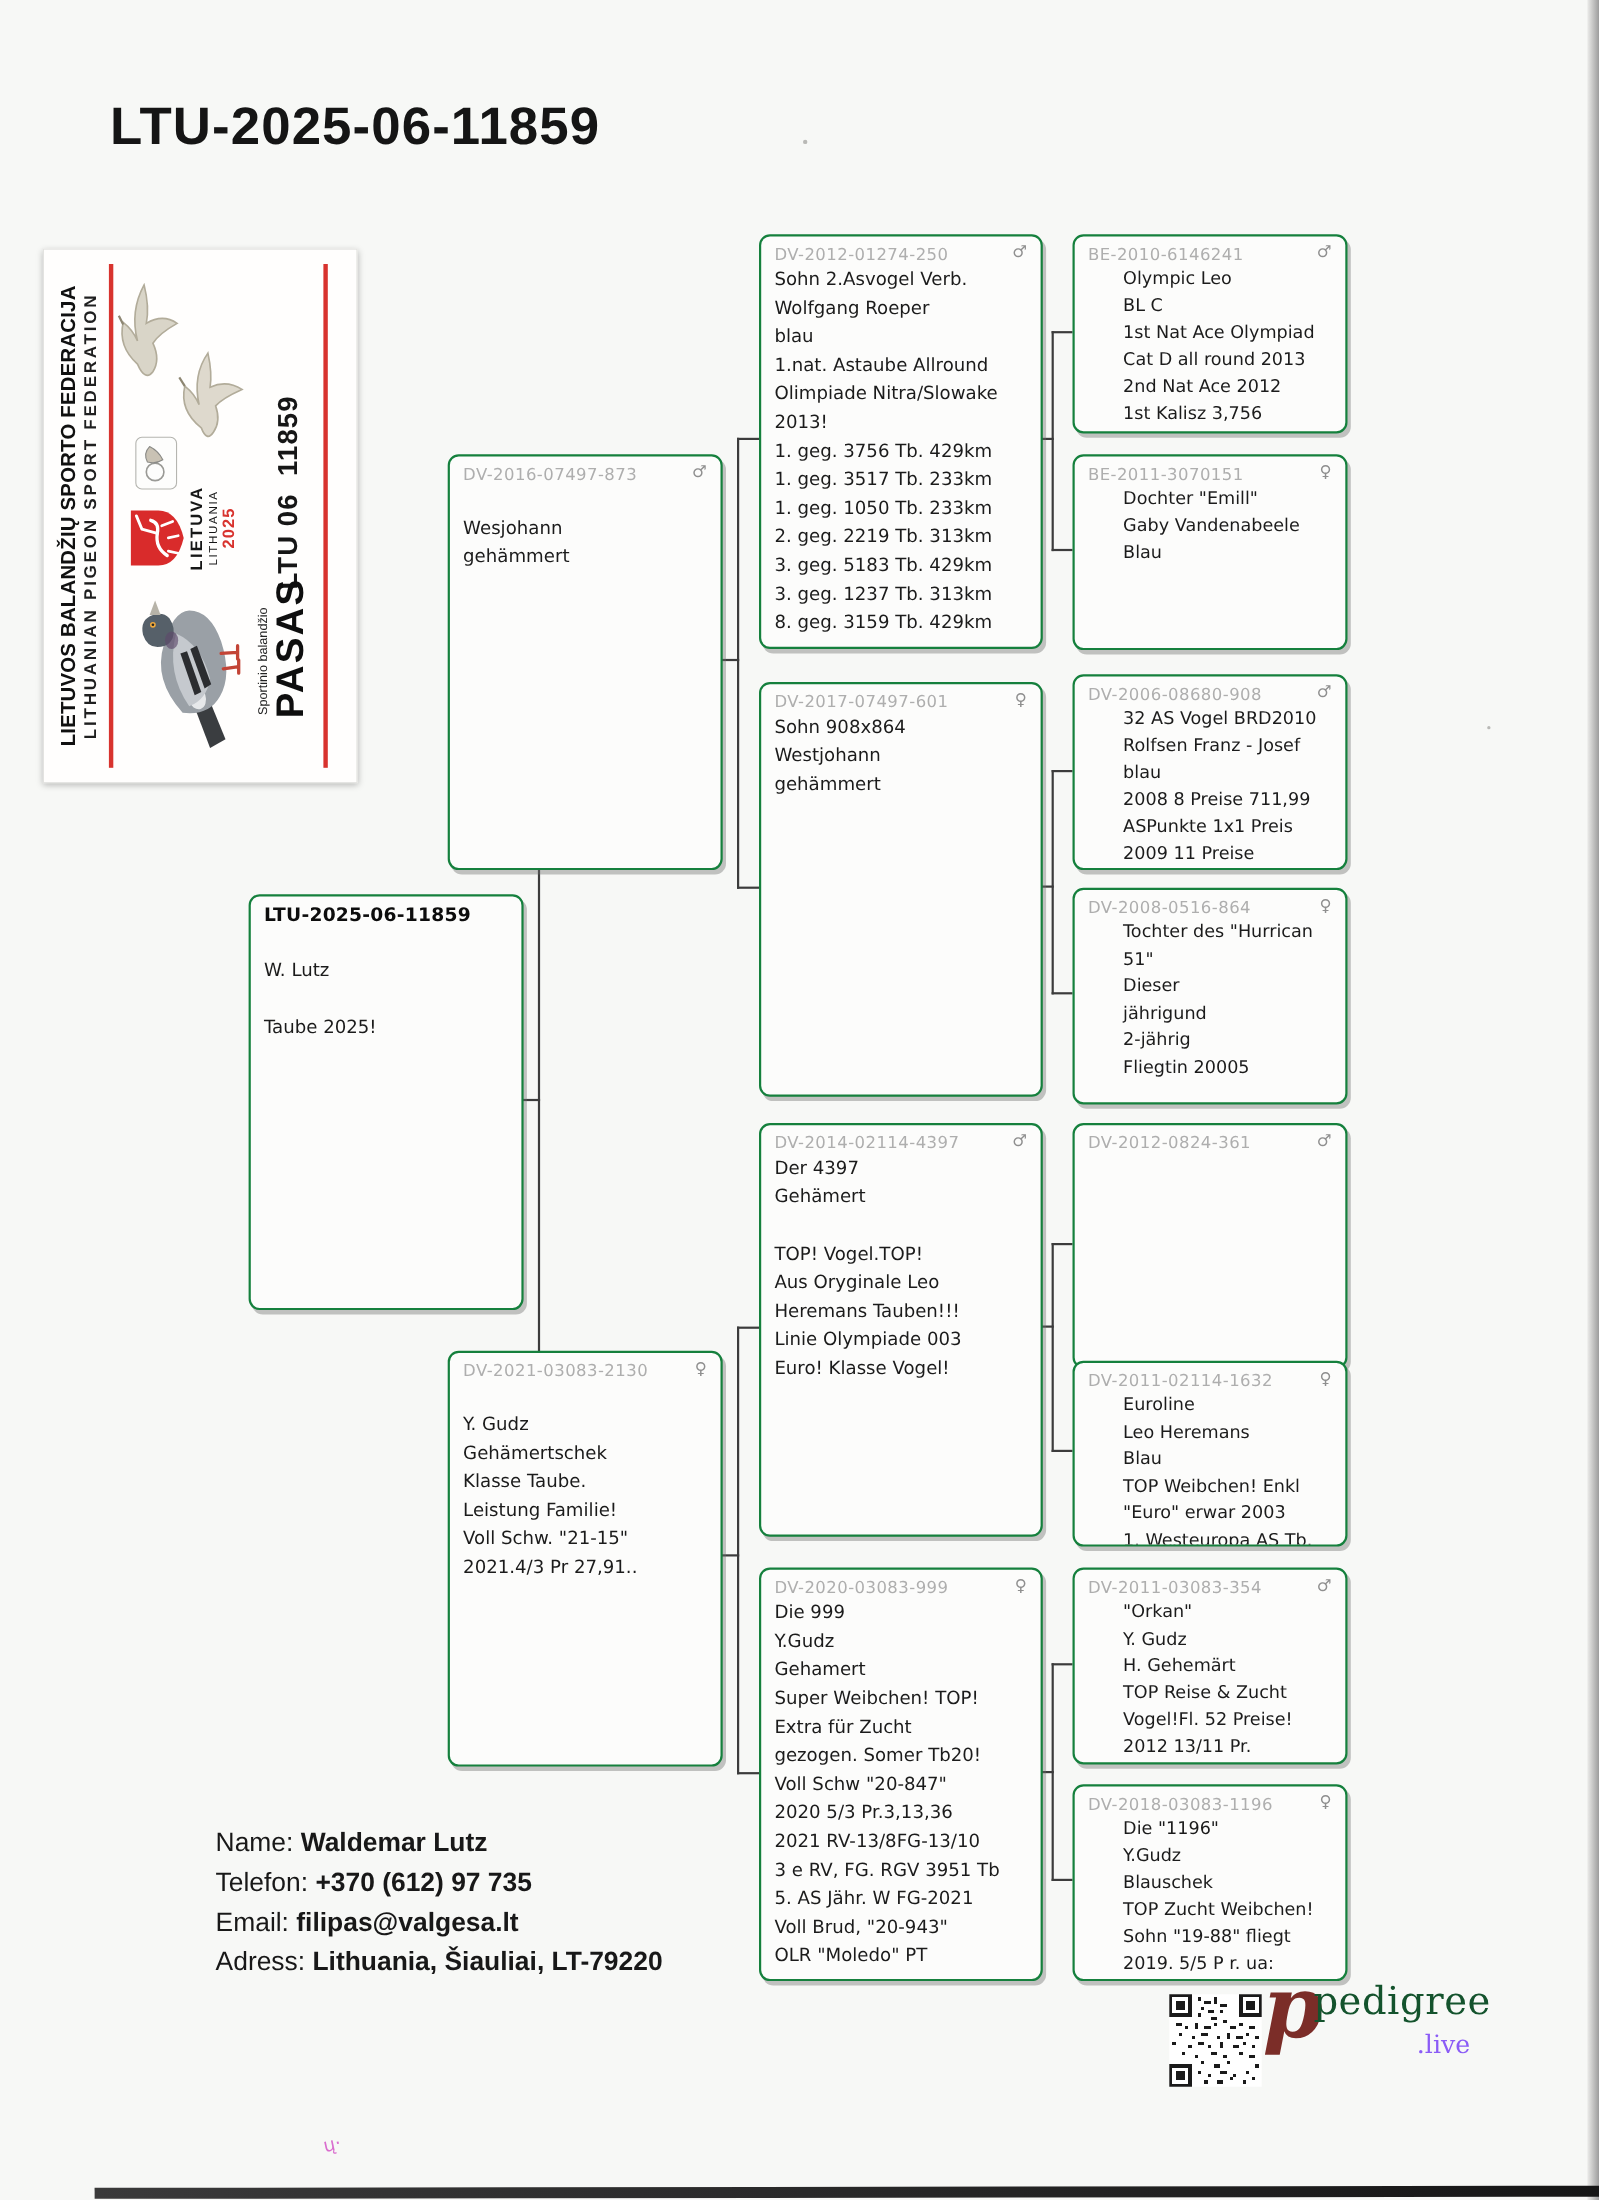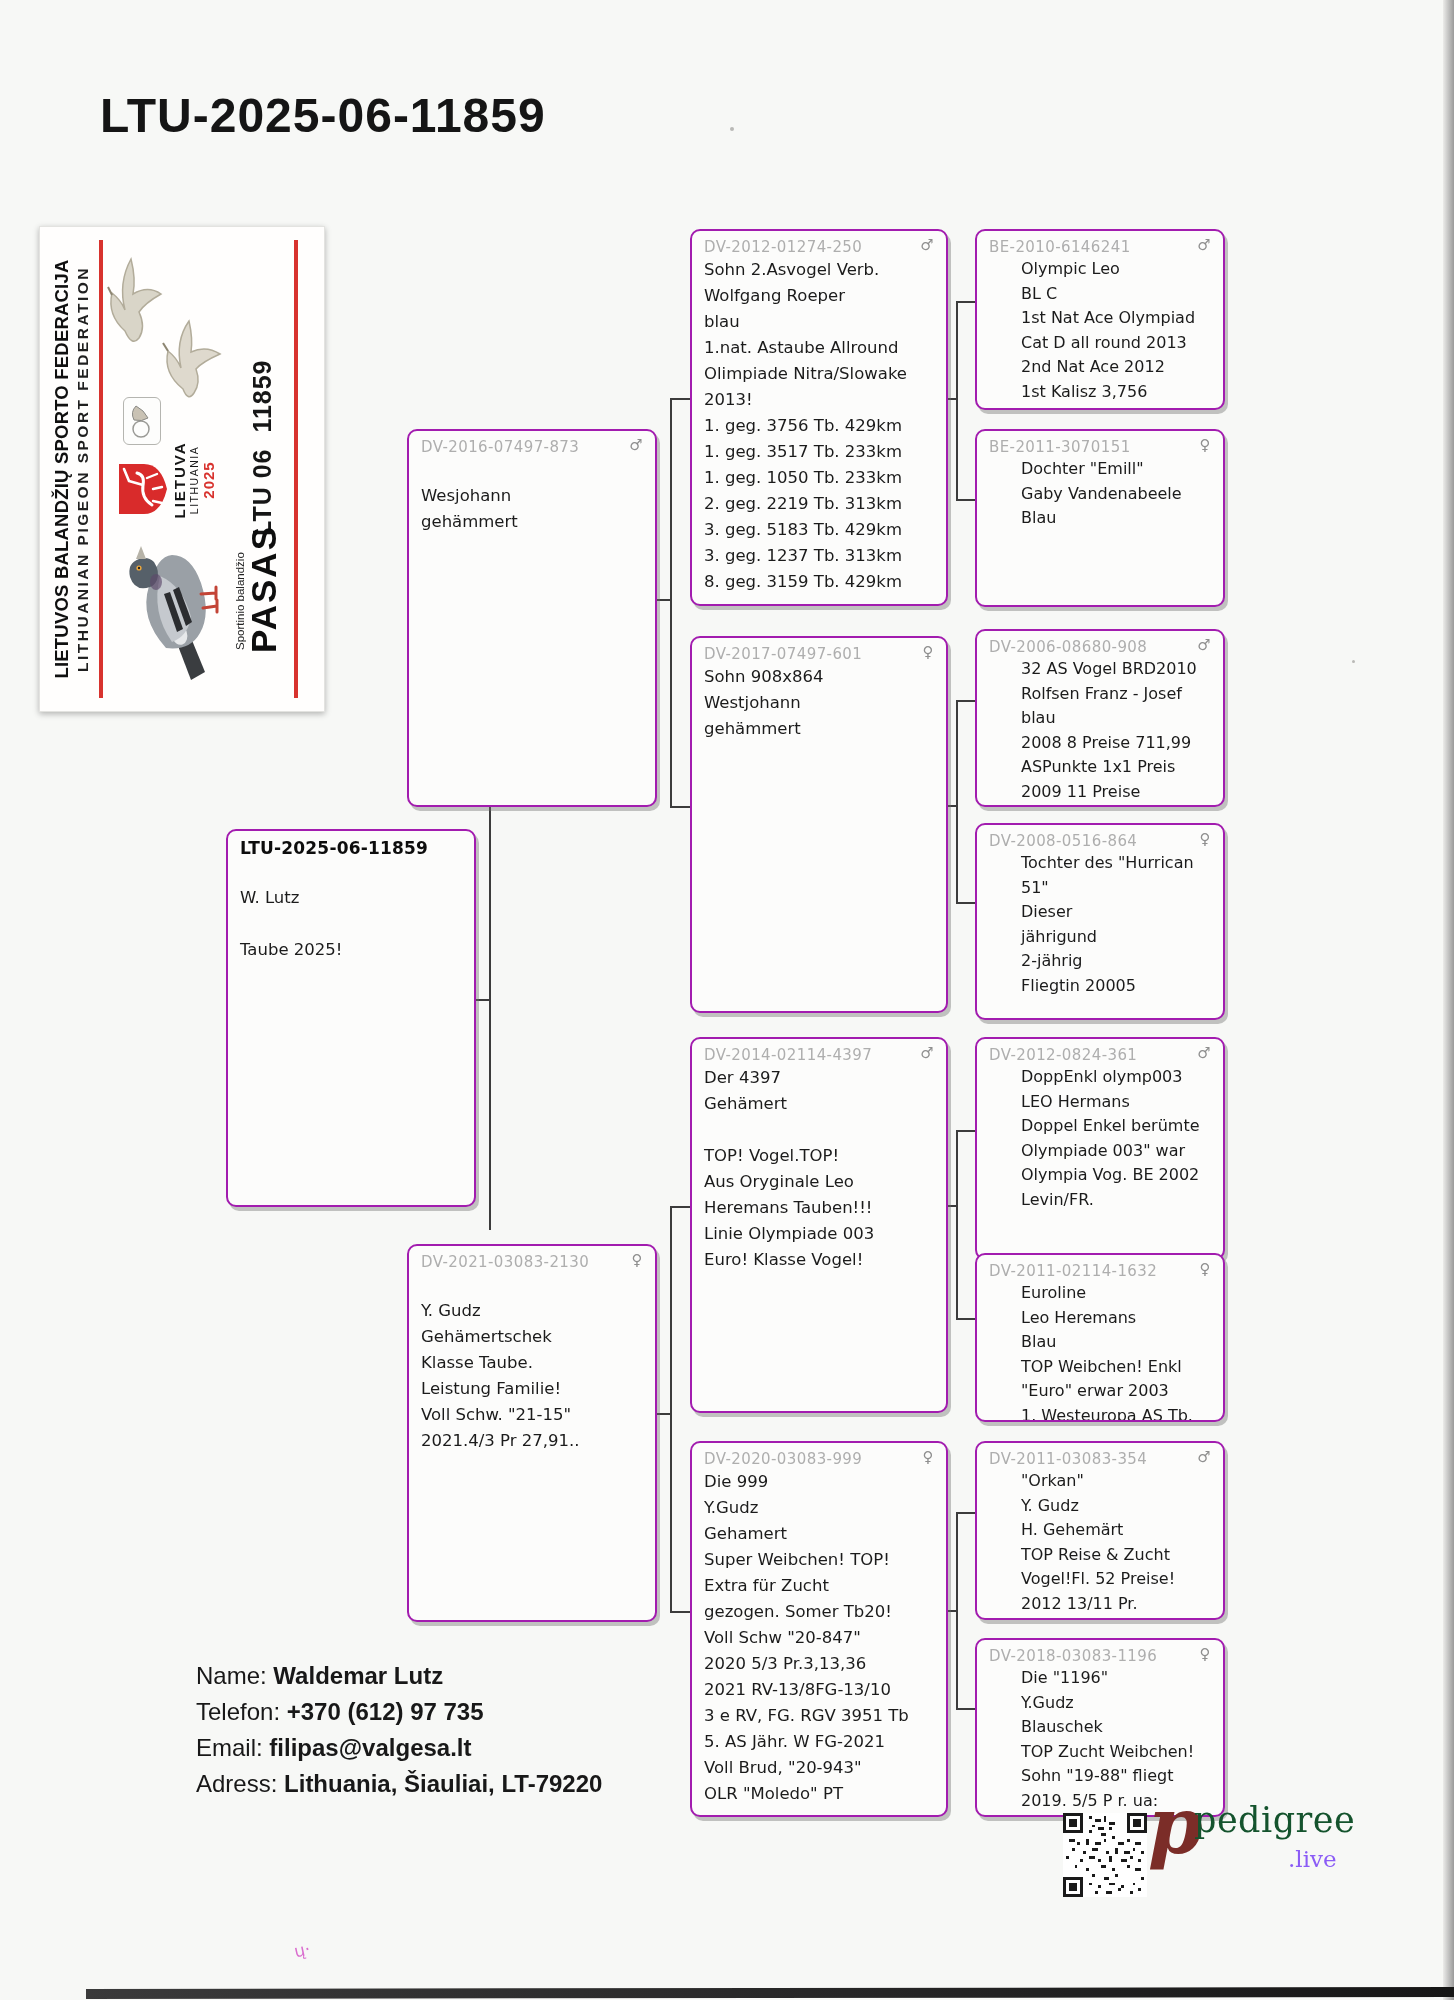--- a/index.html
+++ b/index.html
@@ -2,22 +2,22 @@
 <html><head>
 <meta charset="utf-8">
 <style>
   html,body{margin:0;padding:0;background:#ffffff;}
   .page{position:relative;width:1454px;height:2000px;background:#f7f8f6;overflow:hidden;
         font-family:"DejaVu Sans",sans-serif;color:#1c1c1c;}
   .title{position:absolute;left:100px;top:88px;margin:0;font-size:48px;font-weight:bold;
          letter-spacing:1px;color:#151515;font-family:"Liberation Sans",sans-serif;}
 
   
-  .pbox{position:absolute;background:#fcfcfb;border:2px solid #a21caf;border-radius:10px;
-        box-shadow:3px 4px 0 rgba(110,110,110,.4);overflow:hidden;margin-top:16px;}
+  .pbox{position:absolute;background:#fcfcfb;border:2px solid #15803d;border-radius:10px;
+        box-shadow:3px 4px 0 rgba(110,110,110,.4);overflow:hidden;}
   .pbox-head{display:flex;justify-content:space-between;align-items:flex-start;
              padding:7px 12px 0 12px;font-size:15px;color:#aeaeae;letter-spacing:.4px;}
   .box-sex{color:#8f8f8f;font-size:15px;line-height:15px;}
   .box-lines{padding:1px 12px 6px 12px;font-size:16.5px;line-height:26px;color:#1b1b1b;}
   .small .box-lines{line-height:24.5px;font-size:16px;padding-left:44px;}
   .subject .box-id{color:#0d0d0d;font-weight:bold;font-size:17px;letter-spacing:.2px;}
 
   
   .cl{position:absolute;background:#3c3c3c;}
 
@@ -322,28 +322,20 @@
         <div>Dieser</div>
         <div>jährigund</div>
         <div>2-jährig</div>
         <div>Fliegtin 20005</div>
       </div>
   </div>
   <div class="pbox small" style="left:975px;top:1021px;width:246px;height:219px">
     <div class="pbox-head">
         <span class="box-id">DV-2012-0824-361</span>
         <span class="box-sex">♂</span>
-      </div>
-    <div class="box-lines">
-        <div>DoppEnkl olymp003</div>
-        <div>LEO Hermans</div>
-        <div>Doppel Enkel berümte</div>
-        <div>Olympiade 003" war</div>
-        <div>Olympia Vog. BE 2002</div>
-        <div>Levin/FR.</div>
       </div>
   </div>
   <div class="pbox small" style="left:975px;top:1237px;width:246px;height:165px">
     <div class="pbox-head">
         <span class="box-id">DV-2011-02114-1632</span>
         <span class="box-sex">♀</span>
       </div>
     <div class="box-lines">
         <div>Euroline</div>
         <div>Leo Heremans</div>

